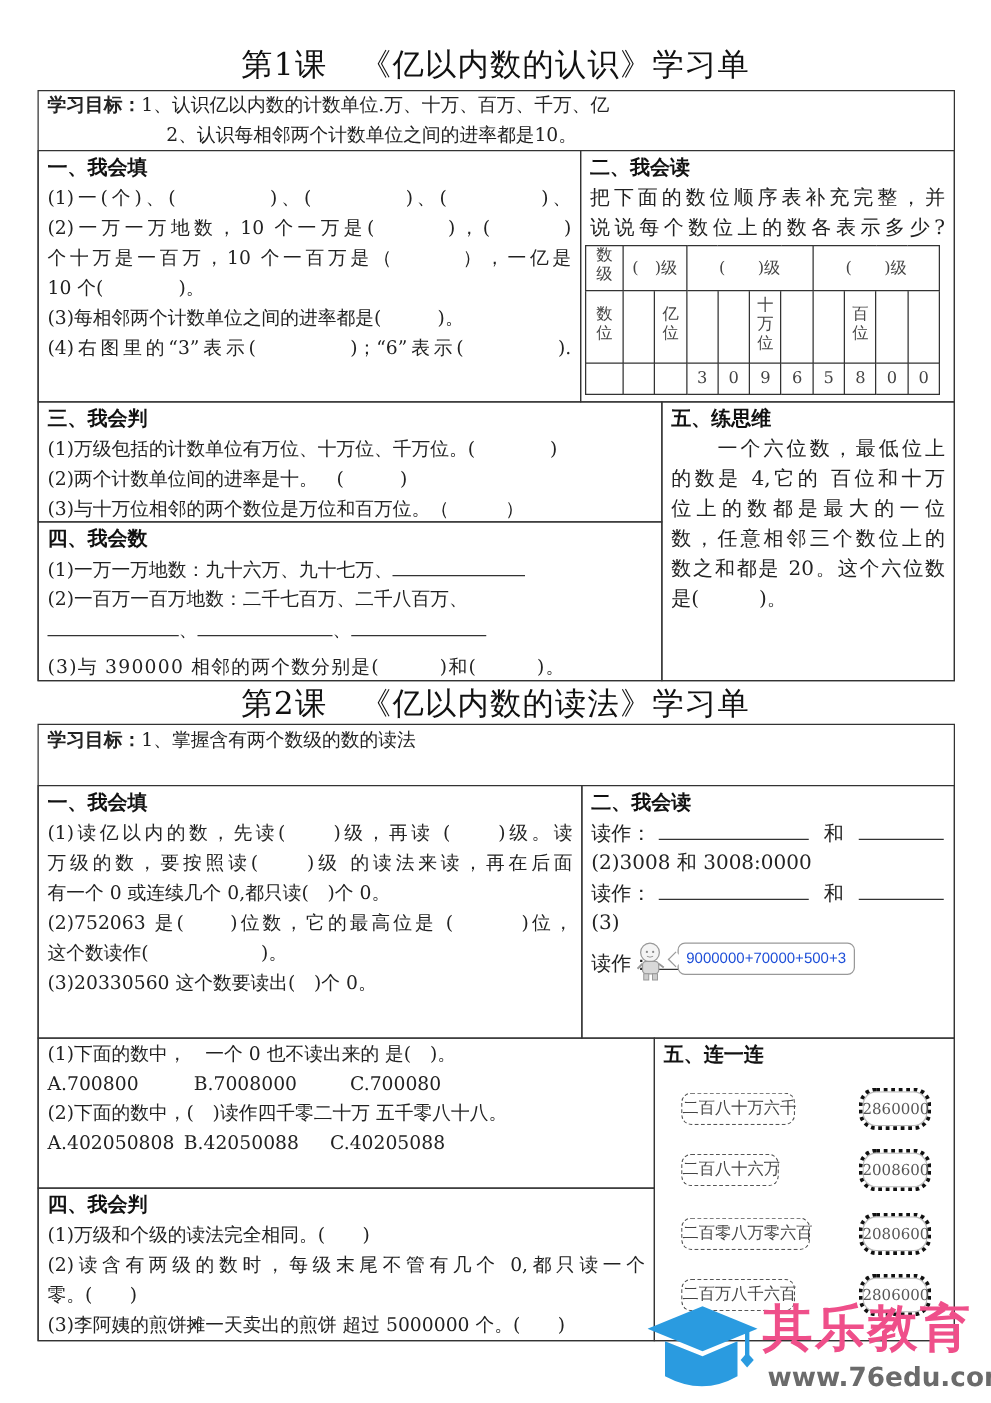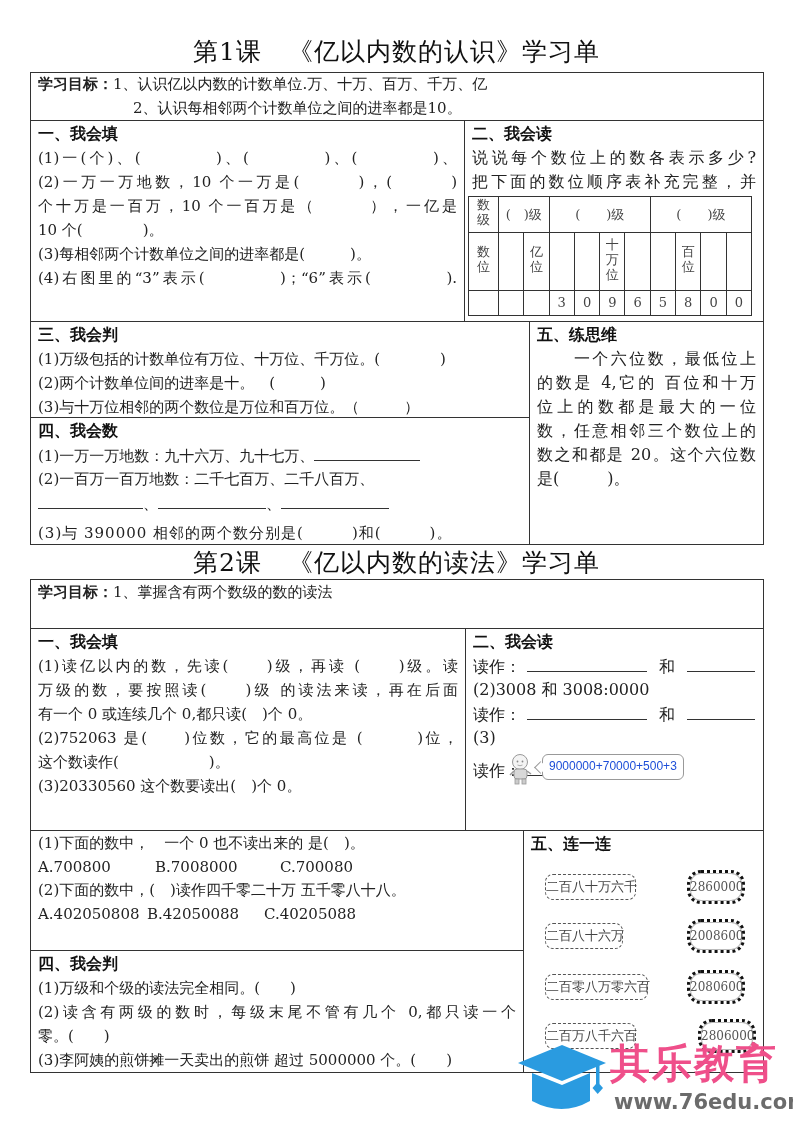--- a/index.html
+++ b/index.html
@@ -41,22 +41,22 @@
   <div class="ln j">(1)一(个)、(　　　　)、(　　　　)、(　　　　)、</div>
   <div class="ln j">(2)一万一万地数，10 个一万是(　　　)，(　　　)</div>
   <div class="ln j">个十万是一百万，10 个一百万是（　　　），一亿是</div>
   <div class="ln">10 个(　　　　)。</div>
   <div class="ln">(3)每相邻两个计数单位之间的进率都是(　　　)。</div>
   <div class="ln j">(4)右图里的“3”表示(　　　　)；“6”表示(　　　　).</div>
 </div>
 
 <div class="sec" style="left:464px;top:120px;width:300px;height:202px">
   <div class="hdr">二、我会读</div>
+  <div class="ln j" style="font-size:16px">把下面的数位顺序表补充完整，并</div>
   <div class="ln j" style="font-size:16px">说说每个数位上的数各表示多少?</div>
-  <div class="ln j" style="font-size:16px">把下面的数位顺序表补充完整，并</div>
   <table class="numtbl" style="left:3px;top:75px;width:283px;height:120px">
     <colgroup>
         <col style="width:30px">
         <col span="10" style="width:25.3px">
       </colgroup>
     <tbody>
         <tr style="height:28px">
       <td><span class="stack">数级</span></td>
       <td colspan="2">(　)级</td>
       <td colspan="4">(　　)级</td>
@@ -184,21 +184,21 @@
 
 <div class="sec" style="left:523px;top:830px;width:241px;height:243px">
   <div class="hdr">五、连一连</div>
   <div class="lbox" style="left:21px;top:43px;width:91px">二百八十万六千</div>
   <div class="lbox" style="left:21px;top:92px;width:78px">二百八十六万</div>
   <div class="lbox" style="left:21px;top:143px;width:103px">二百零八万零六百</div>
   <div class="lbox" style="left:21px;top:192px;width:91px">二百万八千六百</div>
   <div class="rbox" style="left:163px;top:39px">2860000</div>
   <div class="rbox" style="left:163px;top:88px">2008600</div>
   <div class="rbox" style="left:163px;top:139px">2080600</div>
-  <div class="rbox" style="left:174px;top:188px">2806000</div>
+  <div class="rbox" style="left:163px;top:188px">2806000</div>
 </div>
 
 <svg style="position:absolute;left:518px;top:1043px" width="90" height="72" viewBox="0 0 90 72">
   <path d="M14 30 L14 58 Q44 74 72 58 L72 30 L44 42 Z" fill="#2a9be0"></path>
   <polygon points="0,20 44,2 88,20 44,38" fill="#2a9be0"></polygon>
   <rect x="78" y="21" width="3.5" height="20" fill="#2a9be0"></rect>
   <polygon points="79.7,39 85,45 79.7,51 74.5,45" fill="#2a9be0"></polygon>
 </svg>
 <div class="wm-brand" style="left:610px;top:1040px;color:#ef4f8a">其乐教育</div>
 <div class="wm-url" style="left:614px;top:1090px;color:#6b6b6b">www.76edu.com</div>

